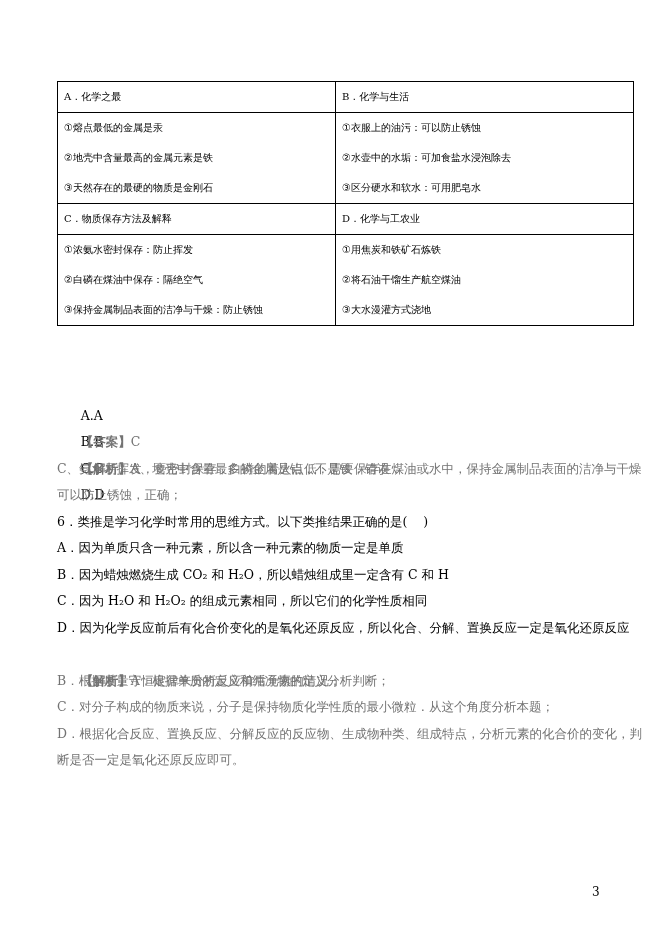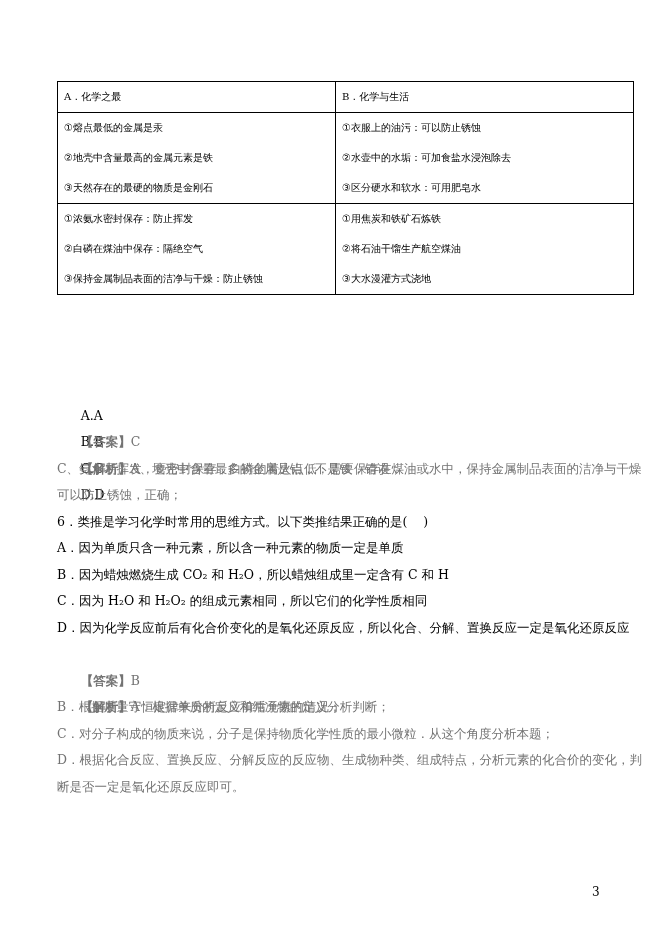--- a/index.html
+++ b/index.html
@@ -75,20 +75,24 @@
         <div class="titem">②地壳中含量最高的金属元素是铁</div>
         <div class="titem">③天然存在的最硬的物质是金刚石</div>
       </td>
       <td class="content col-b">
         <div class="titem">①衣服上的油污：可以防止锈蚀</div>
         <div class="titem">②水壶中的水垢：可加食盐水浸泡除去</div>
         <div class="titem">③区分硬水和软水：可用肥皂水</div>
       </td>
     </tr>
     <tr>
+      <td class="hdr col-a">C．物质保存方法及解释</td>
+      <td class="hdr col-b">D．化学与工农业</td>
+    </tr>
+    <tr>
       <td class="content col-a">
         <div class="titem">①浓氨水密封保存：防止挥发</div>
         <div class="titem">②白磷在煤油中保存：隔绝空气</div>
         <div class="titem">③保持金属制品表面的洁净与干燥：防止锈蚀</div>
       </td>
       <td class="content col-b">
         <div class="titem">①用焦炭和铁矿石炼铁</div>
         <div class="titem">②将石油干馏生产航空煤油</div>
         <div class="titem">③大水漫灌方式浇地</div>
       </td>
@@ -115,23 +119,20 @@
 
     <div class="line red">C、氨水易挥发，要密封保存，白磷的着火点低，需要保存在煤油或水中，保持金属制品表面的洁净与干燥</div>
     <div class="line red">可以防止锈蚀，正确；</div>
 
     <div class="line">6．类推是学习化学时常用的思维方式。以下类推结果正确的是(    )</div>
     <div class="line">A．因为单质只含一种元素，所以含一种元素的物质一定是单质</div>
     <div class="line">B．因为蜡烛燃烧生成 CO₂ 和 H₂O，所以蜡烛组成里一定含有 C 和 H</div>
     <div class="line">C．因为 H₂O 和 H₂O₂ 的组成元素相同，所以它们的化学性质相同</div>
     <div class="line">D．因为化学反应前后有化合价变化的是氧化还原反应，所以化合、分解、置换反应一定是氧化还原反应</div>
 
-    <div class="line red">
-      <span class="lbl">【答案】</span><span>B</span>
-    </div>
 
     <div class="line red">
       <span class="lbl">【解析】</span><span>A．根据单质的定义和纯净物的定义分析判断；</span>
     </div>
 
     <div class="line red">B．根据质量守恒定律来分析反应前后元素的情况；</div>
     <div class="line red">C．对分子构成的物质来说，分子是保持物质化学性质的最小微粒．从这个角度分析本题；</div>
     <div class="line red">D．根据化合反应、置换反应、分解反应的反应物、生成物种类、组成特点，分析元素的化合价的变化，判</div>
     <div class="line red">断是否一定是氧化还原反应即可。</div>
 

